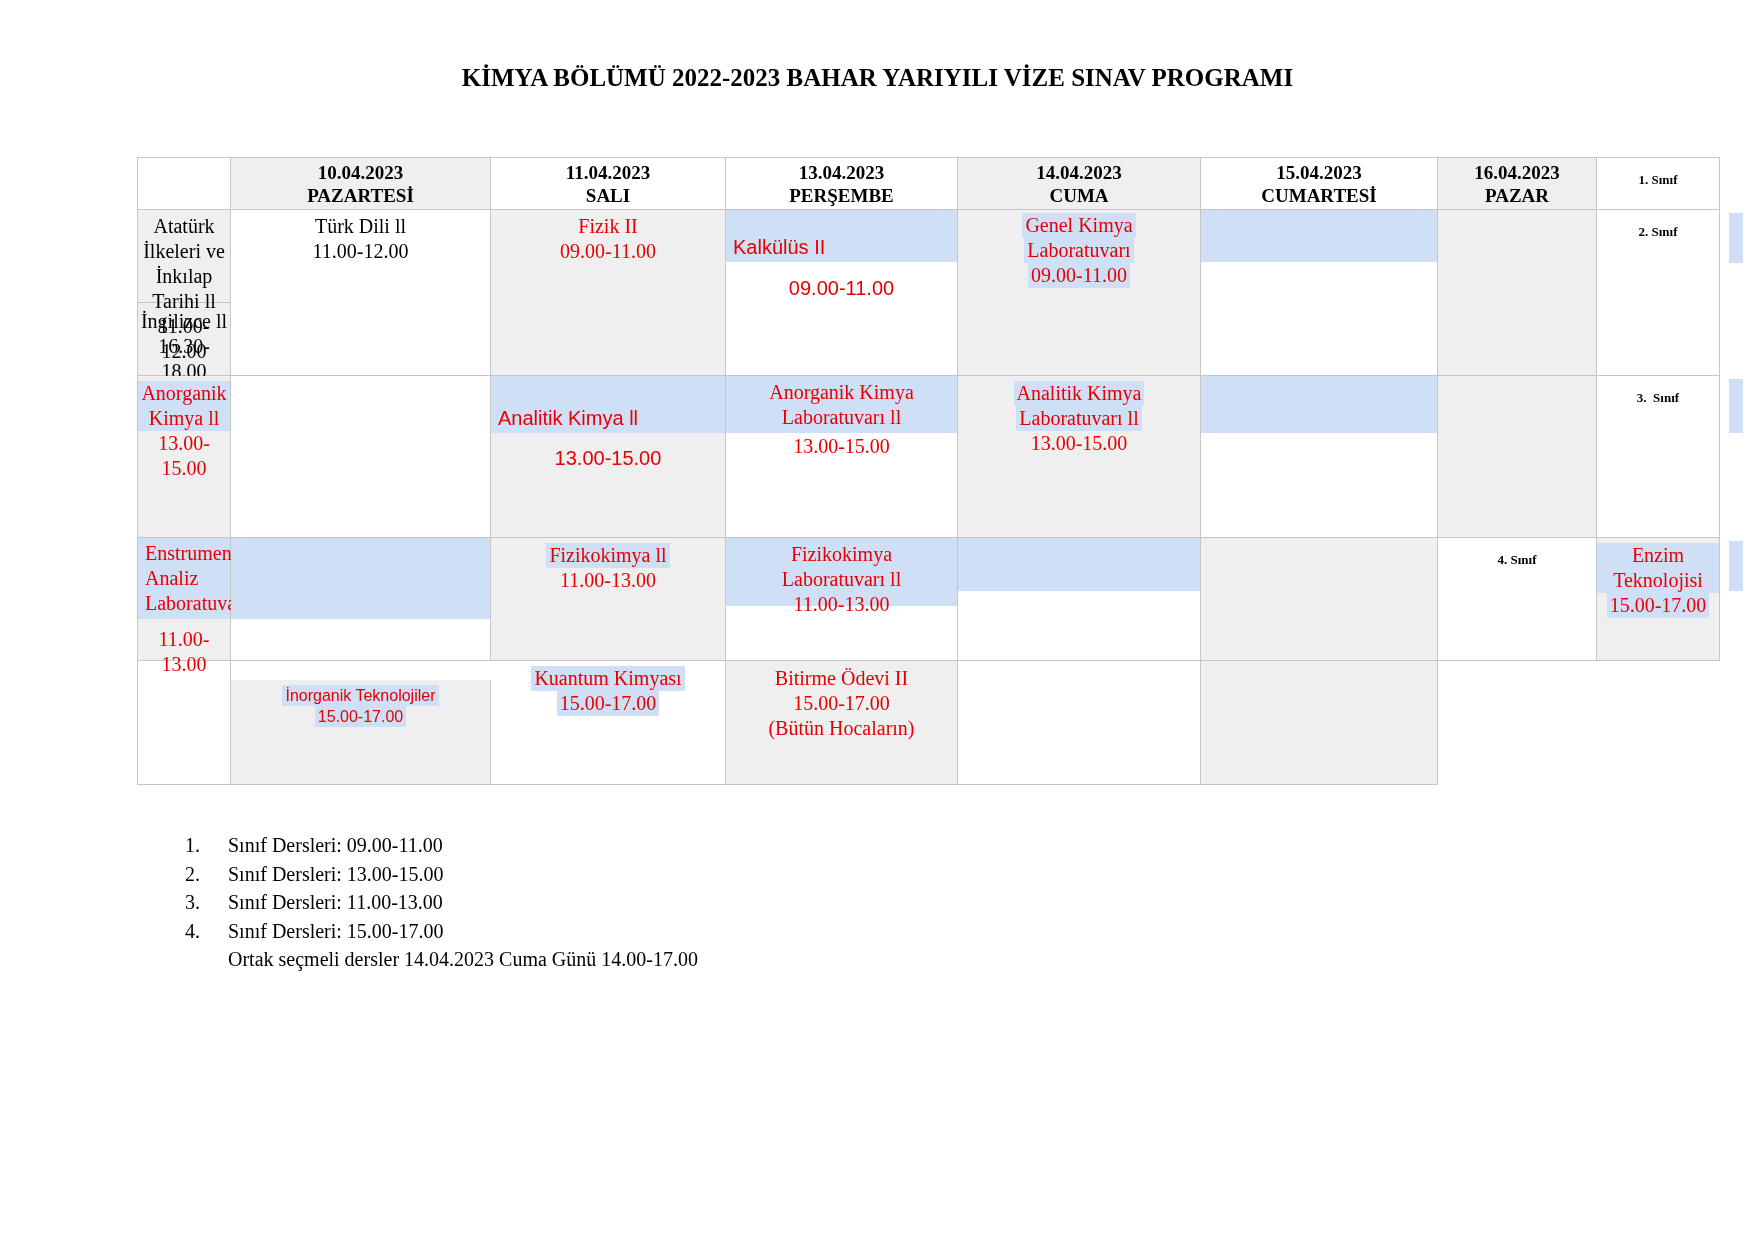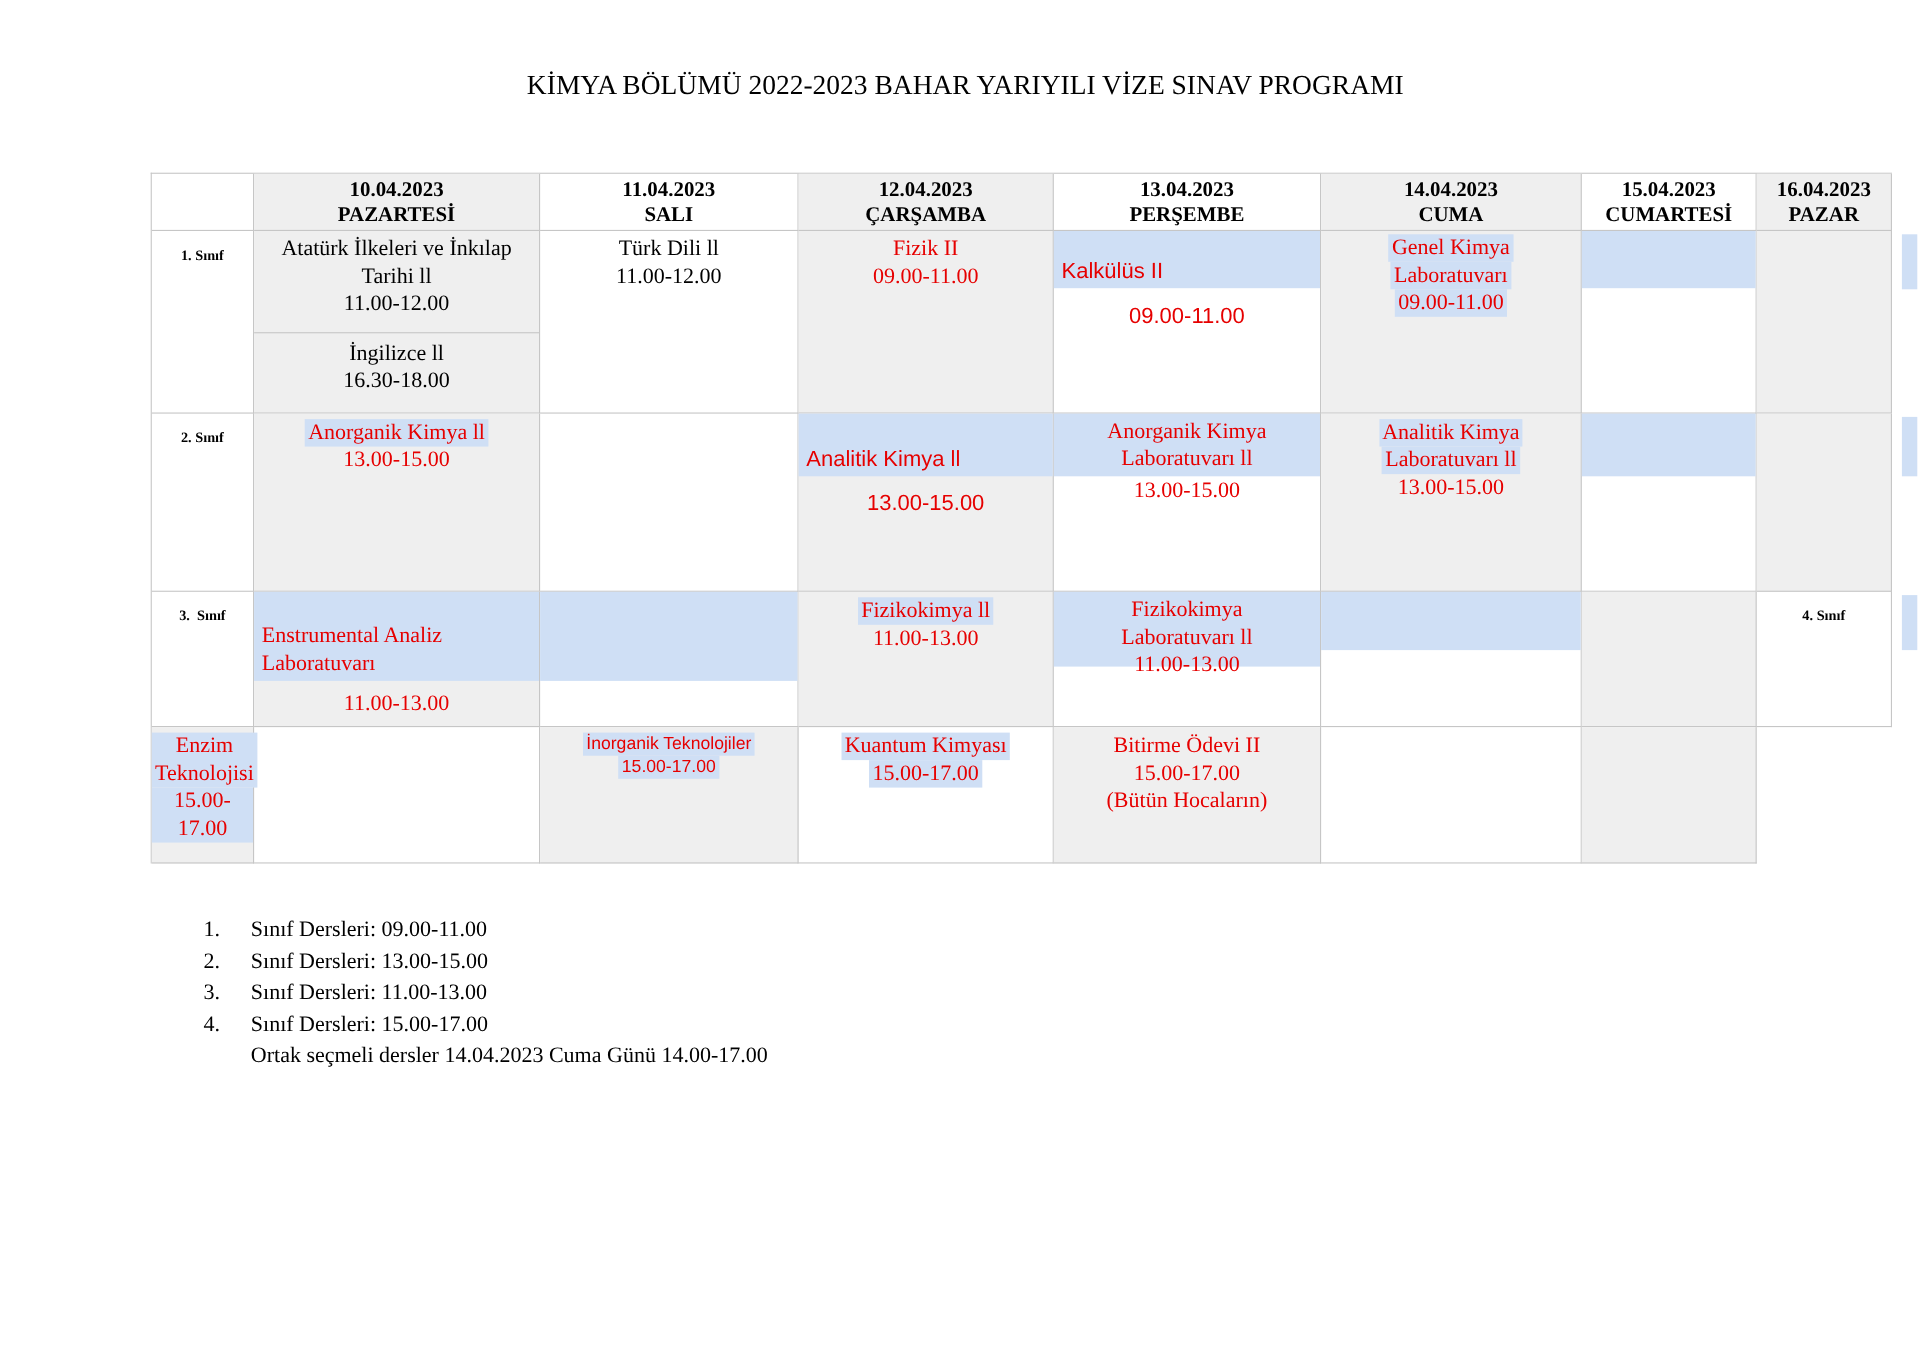--- a/index.html
+++ b/index.html
@@ -8,40 +8,40 @@
     --blue:#cfdff5;
     --red:#e60000;
   }
   html,body{margin:0;padding:0;}
   body{
     width:1755px;height:1241px;background:#ffffff;position:relative;
     font-family:"Liberation Serif", serif;color:#000;
   }
   .title{
     position:absolute;top:64px;left:0;width:1755px;text-align:center;
-    font-size:25px;font-weight:normal;margin:0;
+    font-size:25px;font-weight:bold;margin:0;
   }
   .schedule{
     position:absolute;left:137px;top:157px;
     display:grid;
     grid-template-columns:93px 260px 235px 232px 243px 237px 159px 123px;
     grid-template-rows:52px 166px 162px 123px 124px;
     border-top:1px solid var(--bc);border-left:1px solid var(--bc);
     background:#fff;
   }
   .cell{
     border-right:1px solid var(--bc);border-bottom:1px solid var(--bc);
     box-sizing:border-box;position:relative;font-size:20px;line-height:25px;
   }
   .gray{background:var(--gray);}
   .head{font-weight:bold;font-size:19px;line-height:23px;text-align:center;padding-top:3px;}
   .rowlabel{font-weight:bold;font-size:13px;text-align:center;padding-top:9px;}
   .ctr{text-align:center;}
   .red{color:var(--red);font-weight:normal;}
-  .sans{font-family:"Liberation Sans", sans-serif;}
+  .sans{font-family:"Liberation Sans", sans-serif;margin-top:19px;}
   .sm{font-size:16px;line-height:21px;}
   .band{background:var(--blue);width:100%;box-sizing:border-box;}
   .band.flexend{display:flex;flex-direction:column;justify-content:flex-end;}
   .hl{background:var(--blue);display:inline-block;padding:0 3px;}
   .subcell{box-sizing:border-box;border-bottom:1px solid var(--bc);}
   .pt4{padding-top:4px;} .pt6{padding-top:6px;} .pt3{padding-top:3px;}
   .notes{
     position:absolute;left:185px;top:831px;font-size:20px;line-height:28.5px;width:1480px;
   }
   .note-row{display:flex;}
@@ -61,24 +61,20 @@
 
   <div class="cell head"></div>
   <div class="cell head gray">
     <div>10.04.2023</div>
     <div>PAZARTESİ</div>
   </div>
   <div class="cell head">
     <div>11.04.2023</div>
     <div>SALI</div>
   </div>
-  <div class="cell head gray">
-    <div>12.04.2023</div>
-    <div>ÇARŞAMBA</div>
-  </div>
   <div class="cell head">
     <div>13.04.2023</div>
     <div>PERŞEMBE</div>
   </div>
   <div class="cell head gray">
     <div>14.04.2023</div>
     <div>CUMA</div>
   </div>
   <div class="cell head">
     <div>15.04.2023</div>

